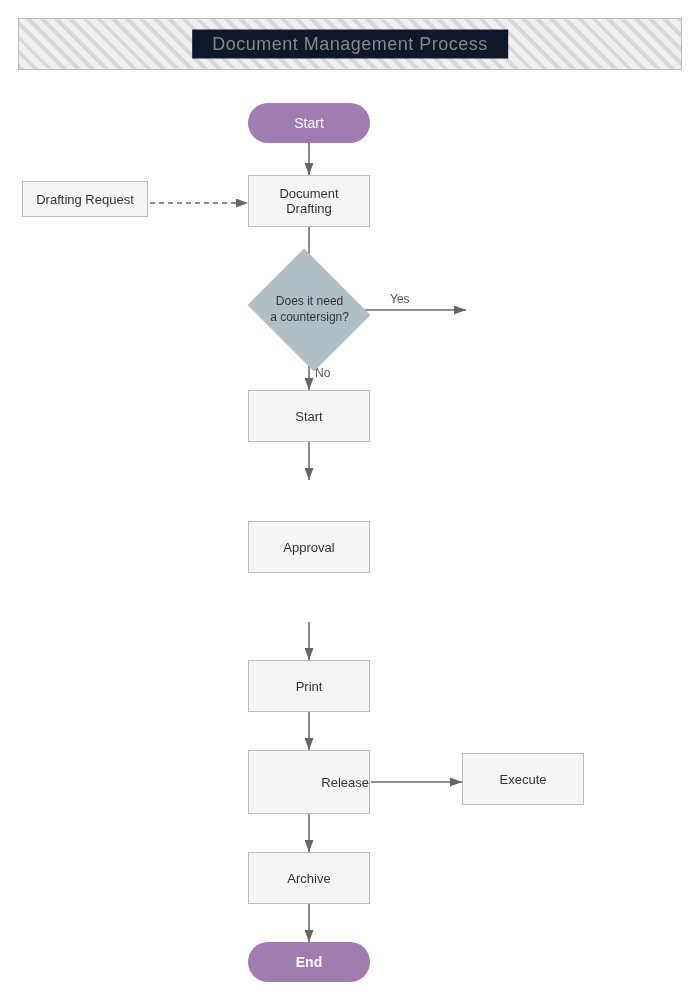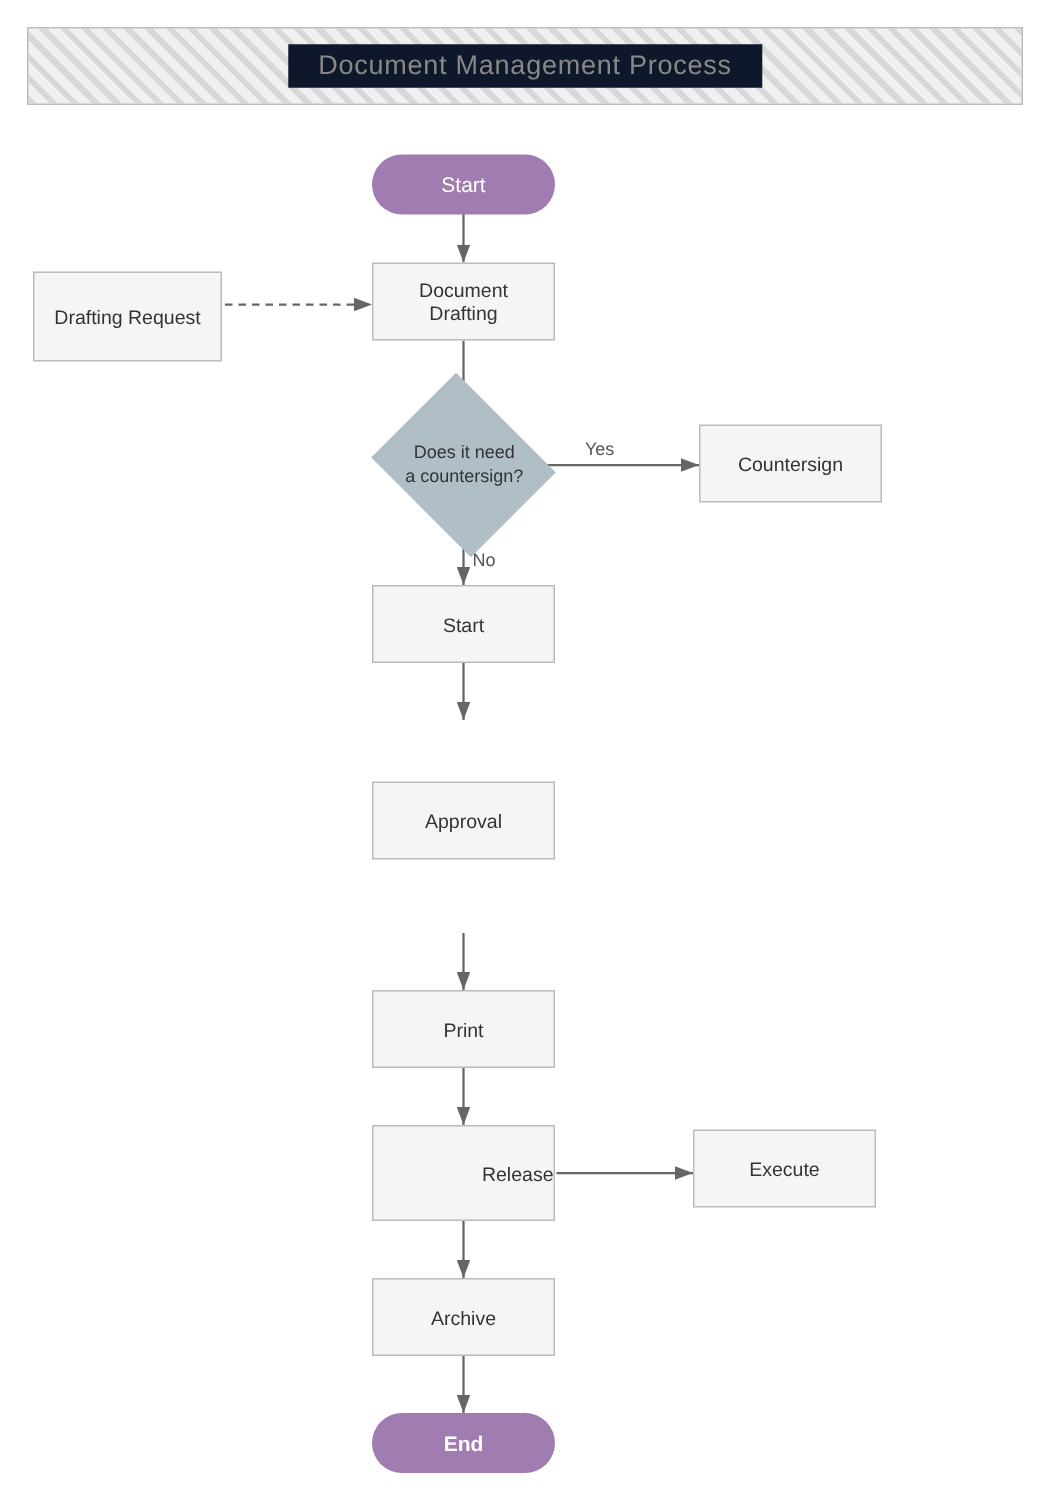--- a/index.html
+++ b/index.html
@@ -165,32 +165,29 @@
 
   <div class="node node-oval" style="left:248px; top:18px; width:122px; height:40px;">
     <span>Start</span>
   </div>
 
   <div class="node node-rect" style="left:248px; top:90px; width:122px; height:52px;justify-content:center;">
     <span style="white-space:pre-line;">Document
 Drafting</span>
   </div>
 
-  <div class="node node-rect" style="left:22px; top:96px; width:126px; height:60px;">
+  <div class="node node-rect" style="left:22px; top:96px; width:126px; height:36px;">
     <span>Drafting Request</span>
   </div>
 
   <div class="node node-diamond" style="left:262px; top:185px; width:94px; height:80px; display:flex; align-items:center; justify-content:center;">
     <div class="diamond-label" style="white-space:pre-line;">Does it need
 a countersign?</div>
   </div>
 
-  <div class="node node-rect" style="left:466px; top:198px; width:122px; height:52px;">
-    <span>Countersign</span>
-  </div>
 
   <div class="node node-rect" style="left:248px; top:305px; width:122px; height:52px;">
     <span>Start</span>
   </div>
 
   <div class="node node-rect" style="left:248px; top:395px; width:122px; height:52px;margin-top:41px;">
     <span>Approval</span>
   </div>
 
 

